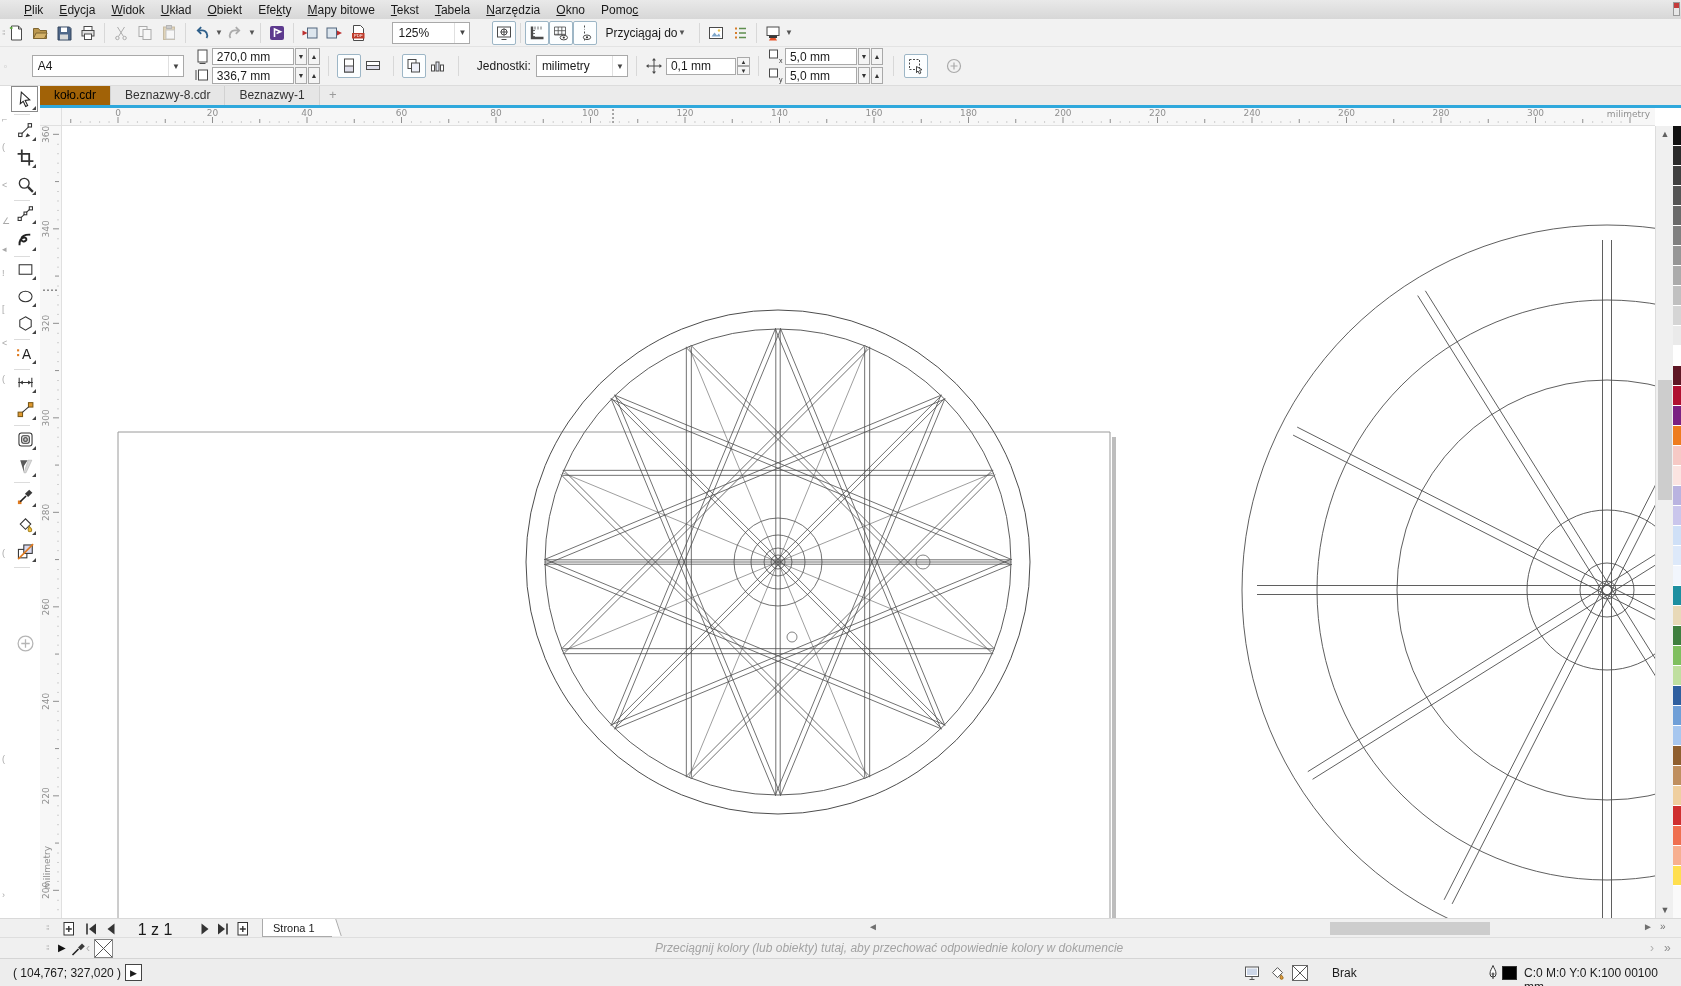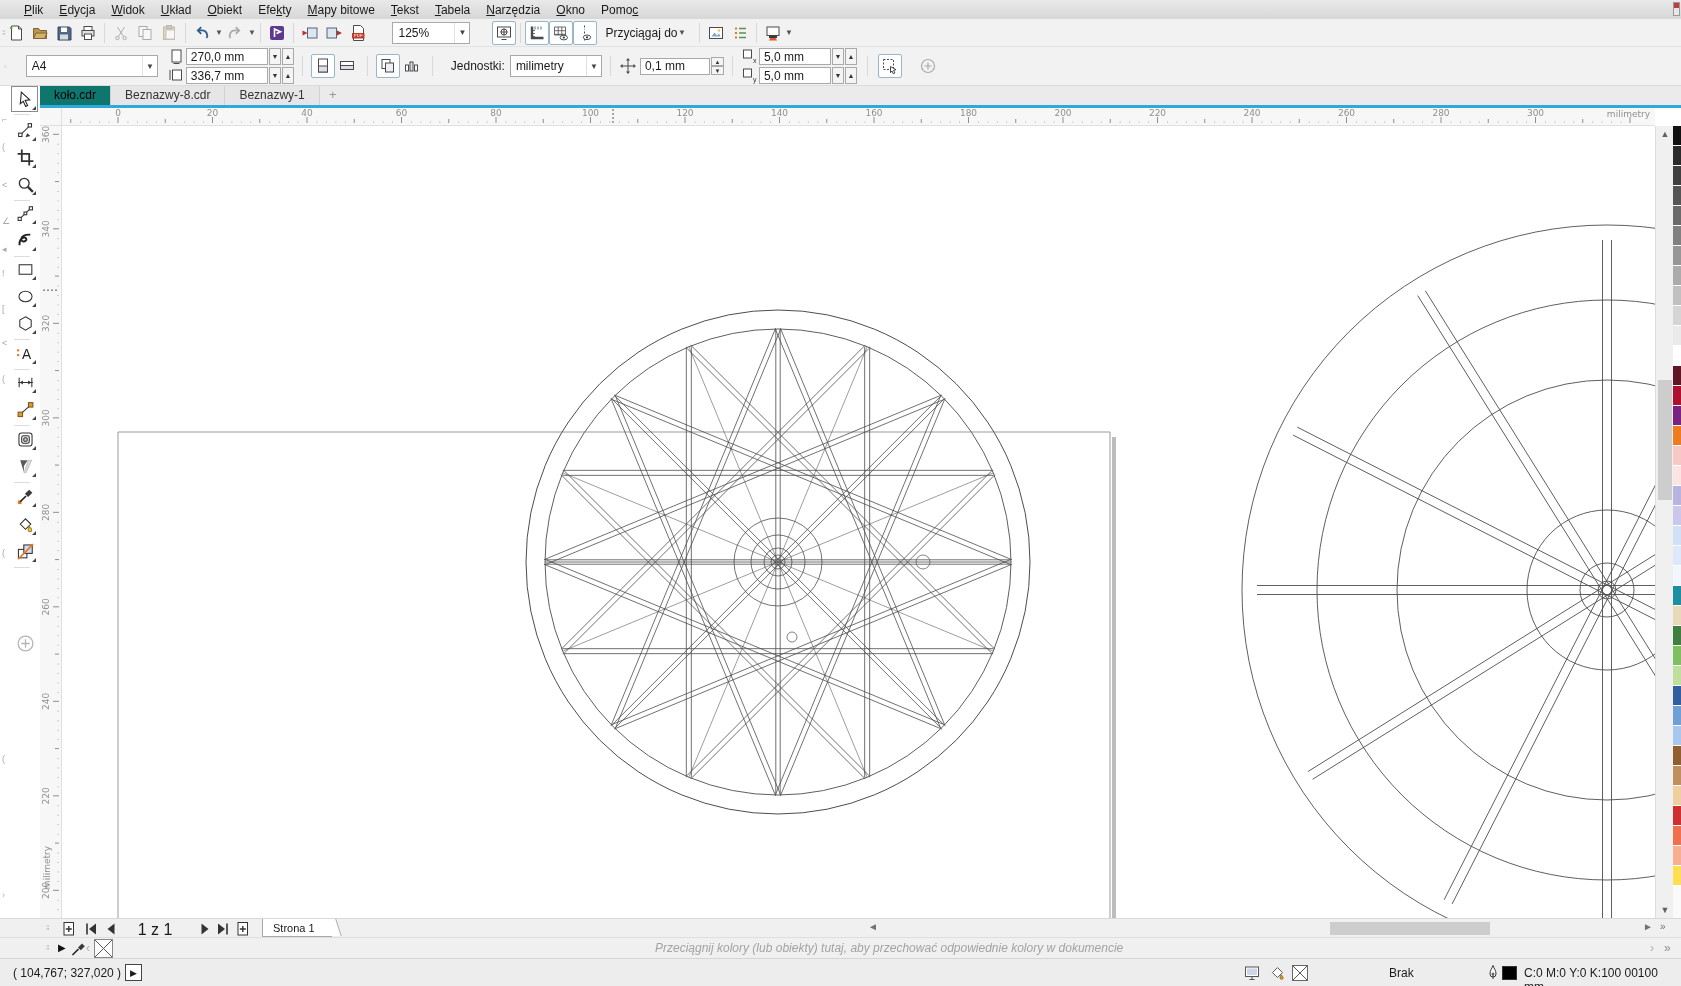--- a/index.html
+++ b/index.html
@@ -8,21 +8,21 @@
   .abs{position:absolute;}
   
   #menubar{left:0;top:0;width:1681px;height:19px;background:linear-gradient(#e9e9e9,#d7d7d7);display:flex;align-items:center;padding-left:16px;}
   .menu-item{padding:1px 8px;white-space:nowrap;}
   .menu-item u{text-decoration:underline;}
   #toolbar{left:0;top:19px;width:1681px;height:28px;background:#f2f2f2;border-bottom:1px solid #e3e3e3;display:flex;align-items:center;padding-left:2px;}
   #propbar{left:0;top:47px;width:1681px;height:39px;background:#f2f2f2;border-bottom:1px solid #dcdcdc;display:flex;align-items:center;padding-left:4px;}
   #tabrow{left:40px;top:86px;width:1641px;height:22px;background:#ebebeb;}
   #tab-underline{left:40px;top:105px;width:1641px;height:3px;background:#2fa8dc;}
   .doc-tab{display:inline-block;height:19px;line-height:19px;padding:0 14px;background:#e6e6e6;border-right:1px solid #d2d2d2;color:#333;}
-  .doc-tab.active{background:#0f766e;color:#000;}
+  .doc-tab.active{background:#a16207;color:#000;}
   .newtab{display:inline-block;width:26px;text-align:center;color:#9a9a9a;font-size:13px;}
   
   #ruler-corner{left:40px;top:108px;width:22px;height:18px;background:#f7f7f7;border-right:1px solid #e0e0e0;border-bottom:1px solid #e0e0e0;}
   #hruler{left:62px;top:108px;width:1593px;height:18px;background:#f7f7f7;border-bottom:1px solid #e0e0e0;}
   #vruler{left:40px;top:126px;width:22px;height:792px;background:#f7f7f7;border-right:1px solid #e0e0e0;}
   
   #toolbox{left:0;top:86px;width:40px;height:832px;background:#fff;}
   .tool{position:absolute;left:13px;width:24px;height:24px;display:flex;align-items:center;justify-content:center;}
   .tool.active{border:1px solid #8a8a8a;background:#fff;left:11px;width:27px;height:26px;}
   .tool .fly{position:absolute;right:1px;bottom:1px;width:0;height:0;border-left:4px solid transparent;border-bottom:4px solid #444;}
@@ -280,21 +280,21 @@
             <rect x="5" y="11.5" width="8" height="2.5" fill="#3a3a3a"></rect>
             <path d="M6.5 14l-1.6 2.5h8.2L11.5 14z" fill="#e8542b"></path>
           </svg>
         </span>
       </span>
       <span class="ddarrow">▼</span>
     </div>
 
   <div id="propbar" class="abs">
     <span class="grip">▫</span>
-    <div class="combo" style="width:132px;margin-left:20px;">
+    <div class="combo" style="width:152px;margin-left:26px;">
       <span>A4</span>
       <span class="ca">▼</span>
     </div>
     <div style="display:flex;flex-direction:column;margin-left:10px;gap:1px;">
       <div style="display:flex;align-items:center;">
         <span class="ic">
             <svg width="18" height="18" viewBox="0 0 18 18">
               <rect x="4" y="2" width="9" height="12" fill="#fff" stroke="#4a4a4a"></rect>
               <path d="M5.5 15.5h6" stroke="#4a4a4a"></path>
             </svg>
@@ -1126,21 +1126,21 @@
           <path d="M4.5 8.6l5-5 5 5-5 5z" fill="#fff" stroke="#555"></path>
           <path d="M13.2 10.8c.9 1.4 1.9 1.9 1.9 3a1.5 1.5 0 0 1-3 0c0-1.1.5-1.6 1.1-3z" fill="#e09a3c" stroke="#9a6a1a"></path>
         </svg>
       </span>
     <span style="position:absolute;left:1292px;top:6px;width:16px;height:16px;background:#fff;border:1px solid #666;">
       <svg width="14" height="14">
           <line x1="0" y1="0" x2="14" y2="14" stroke="#555"></line>
           <line x1="14" y1="0" x2="0" y2="14" stroke="#555"></line>
         </svg>
     </span>
-    <span style="position:absolute;left:1389px;top:7px;">Brak</span>
+    <span style="position:absolute;left:1332px;top:7px;">Brak</span>
     <span class="ic" style="position:absolute;left:1484px;top:5px;">
         <svg width="18" height="18" viewBox="0 0 18 18">
           <path d="M9 1.5C7.8 5 6 6.2 6 10a3 3 0 0 0 6 0c0-3.8-1.8-5-3-8.5z" fill="#fff" stroke="#333"></path>
           <circle cx="9" cy="10" r="1" fill="none" stroke="#333"></circle>
           <path d="M9 11v4" stroke="#333"></path>
         </svg>
       </span>
     <span style="position:absolute;left:1502px;top:7px;width:15px;height:14px;background:#000;border:1px solid #333;"></span>
     <span style="position:absolute;left:1524px;top:7px;">C:0 M:0 Y:0 K:100  00100 mm</span>
   </div>

